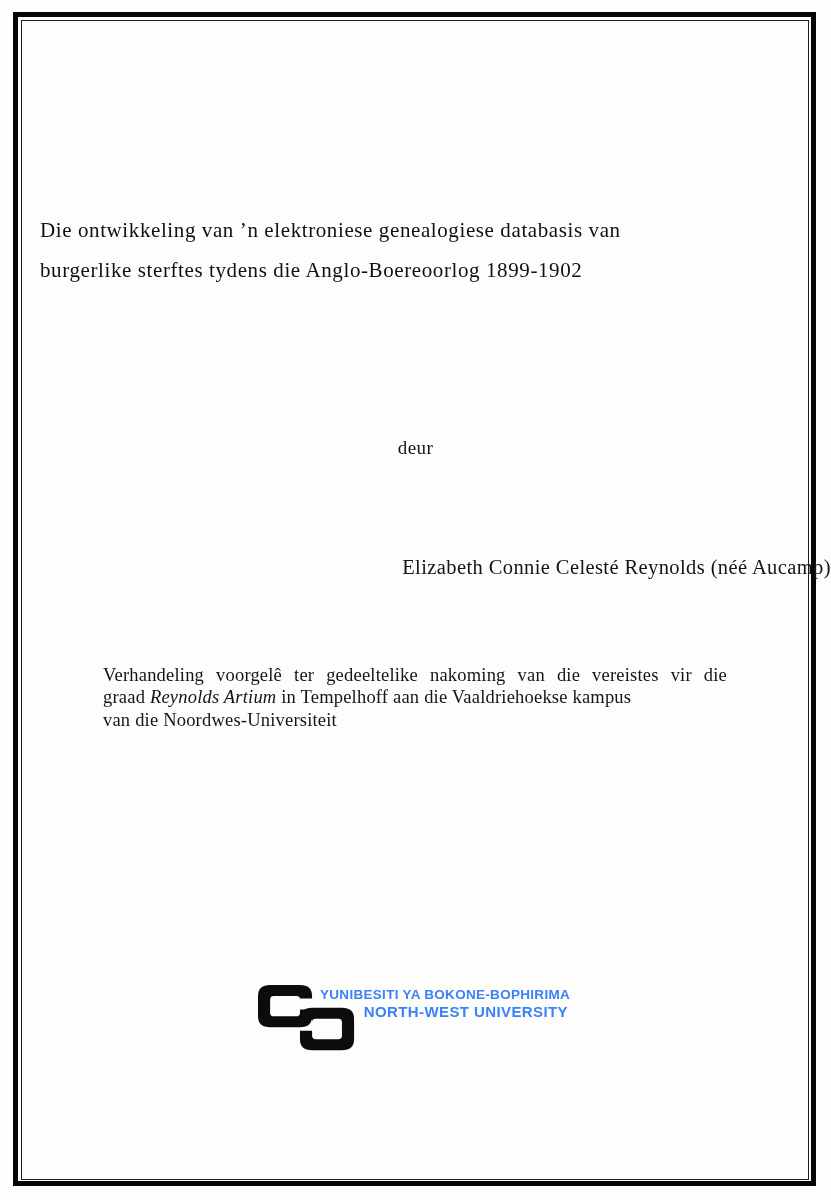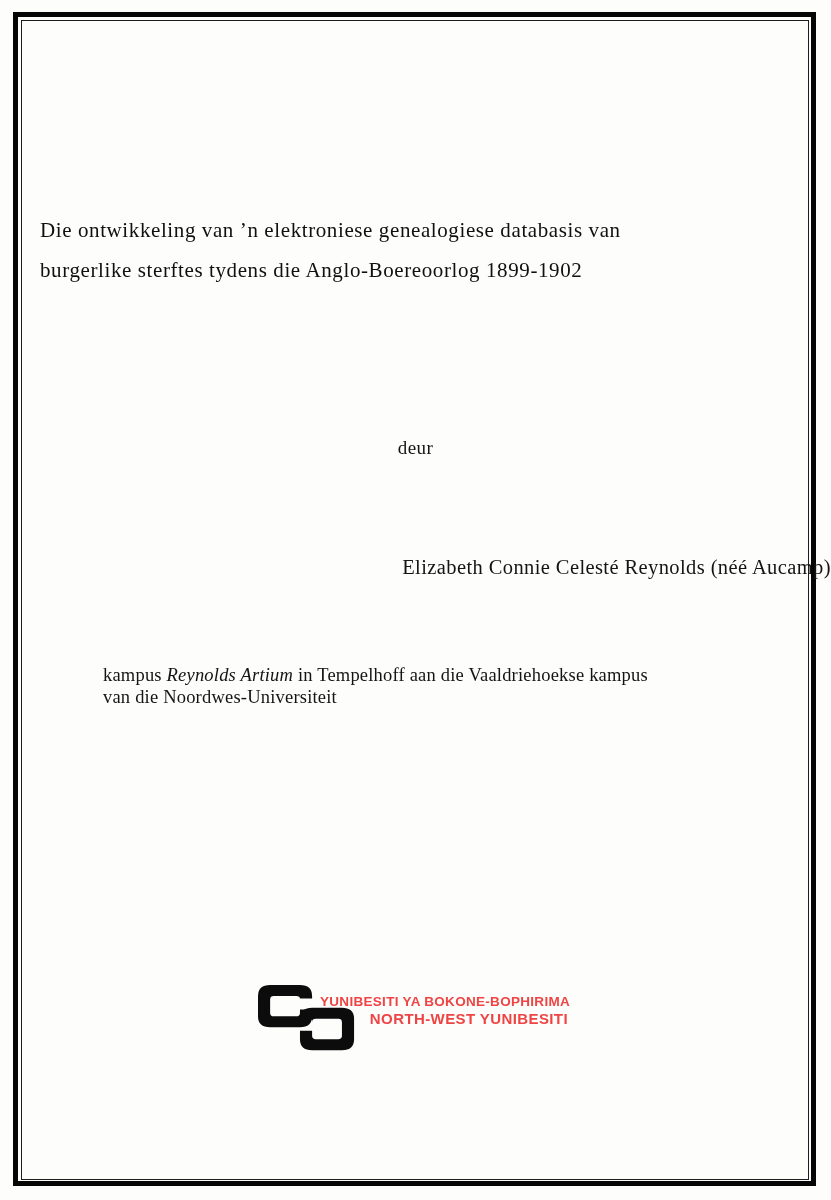--- a/index.html
+++ b/index.html
@@ -77,26 +77,26 @@
     position: absolute;
     left: 258px; top: 982px;
     width: 315px; height: 72px;
   }
   .logo-mark {
     position: absolute;
     left: 0; top: 3px;
   }
   .logo-text {
     position: absolute;
-    left: 62px; top: 12px;
+    left: 62px; top: 5px;
     width: 248px;
     text-align: right;
     font-family: "Liberation Sans", "DejaVu Sans", sans-serif;
     font-weight: 700;
-    color: #ef4444;
+    color: #3b82f6;
     white-space: nowrap;
   }
   .logo-text .lt-small {
     font-size: 13.5px;
     line-height: 16.5px;
     letter-spacing: 0.3px;
   }
   .logo-text .lt-large {
     font-size: 15px;
     line-height: 16.2px;
@@ -114,29 +114,30 @@
   <div class="title-block">
     <div>Die ontwikkeling van ’n elektroniese genealogiese databasis van</div>
     <div>burgerlike sterftes tydens die Anglo-Boereoorlog 1899-1902</div>
   </div>
 
   <div class="deur-line">deur</div>
 
   <div class="author-line">Elizabeth Connie Celesté Reynolds (néé Aucamp)</div>
 
   <div class="submission-block">
-    <div><span>kampus </span><span class="italic">Reynolds Artium</span><span> in Tempelhoff aan die Vaaldriehoekse kampus</span></div>
+    <div class="submission-justified">Verhandeling voorgelê ter gedeeltelike nakoming van die vereistes vir die</div>
+    <div><span>graad </span><span class="italic">Reynolds Artium</span><span> in Tempelhoff aan die Vaaldriehoekse kampus</span></div>
     <div>van die Noordwes-Universiteit</div>
   </div>
 
 
   <div class="logo-block">
     <svg class="logo-mark" width="97" height="66" viewBox="0 0 104 78" preserveAspectRatio="none" aria-hidden="true">
       <path fill="#0c0c0c" d="M58,29 L58,37 Q58,50 45,50 L13,50 Q0,50 0,37 L0,13 Q0,0 13,0 L45,0 Q58,0 58,13 L58,16 L45,16 Q45,13 41,13 L17,13 Q13,13 13,17 L13,33 Q13,37 17,37 L41,37 Q45,37 45,33 L45,29 Z"></path>
       <path fill="#0c0c0c" d="M45,41 L45,40 Q45,27 58,27 L90,27 Q103,27 103,40 L103,64 Q103,77 90,77 L58,77 Q45,77 45,64 L45,54 L58,54 L58,60 Q58,64 62,64 L86,64 Q90,64 90,60 L90,44 Q90,40 86,40 L62,40 Q58,40 58,44 L58,41 Z"></path>
     </svg>
     <div class="logo-text">
       <div class="lt-small">YUNIBESITI YA BOKONE-BOPHIRIMA</div>
-      <div class="lt-large">NORTH-WEST YUNIBESITI</div>
+      <div class="lt-large">NORTH-WEST UNIVERSITY</div>
     </div>
   </div>
 
 </div>
 
 </body></html>

